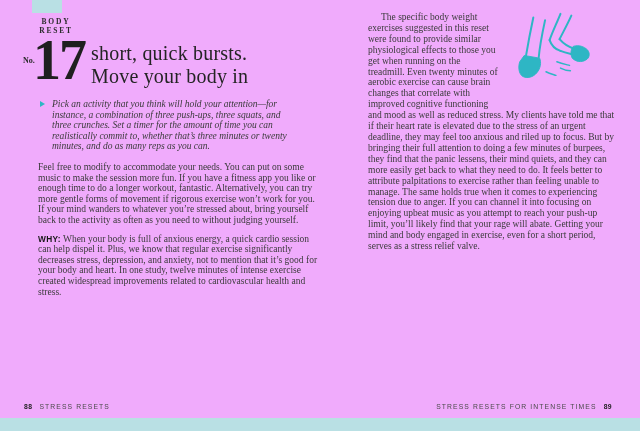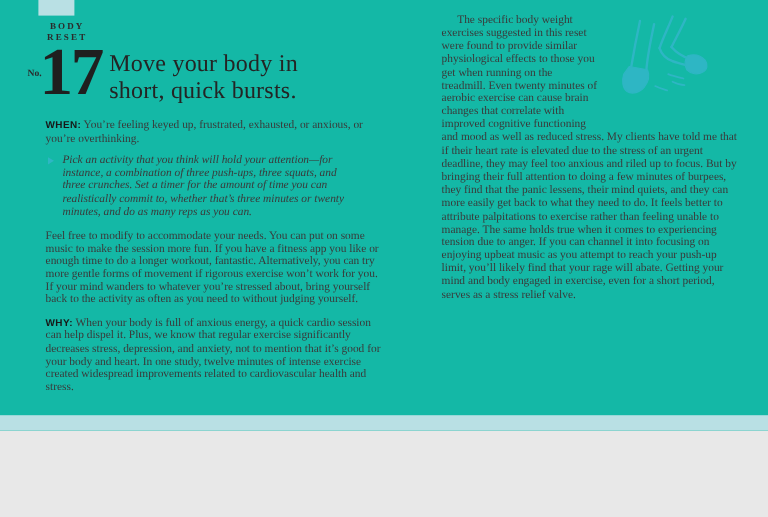--- a/index.html
+++ b/index.html
@@ -1,17 +1,17 @@
 <!DOCTYPE html>
 <html><head>
 <meta charset="utf-8">
 <style>
   html,body { margin:0; padding:0; background:#e8e8e8; }
   .spread {
-    position:relative; width:640px; height:359px; background:#14b8a6;
+    position:relative; width:640px; height:431px; background:#f0abfc;
     overflow:hidden; font-family:"Liberation Serif", serif; color:#3a3a3a;
   }
 
   
   .tab { position:absolute; left:32px; top:0; width:30px; height:13px; background:#b9e0e4; }
   .category {
     position:absolute; left:24px; top:17px; width:64px; text-align:center;
     font-size:7.5px; font-weight:bold; letter-spacing:1.8px; line-height:9px; color:#2b2b2b;
   }
   .no-label { position:absolute; left:23px; top:56px; font-size:8px; font-weight:bold; color:#2b2b2b; }
@@ -69,26 +69,25 @@
 
   <div class="category">
     <div>BODY</div>
     <div>RESET</div>
   </div>
 
   <div class="no-label">No.</div>
   <div class="big-number">17</div>
 
   <div class="title">
+    <div>short, quick bursts.</div>
     <div>Move your body in</div>
-    <div>short, quick bursts.</div>
   </div>
 
   <div class="left-col">
-    <p><span class="label">WHEN:</span> <span>You’re feeling keyed up, frustrated, exhausted, or anxious, or you’re overthinking.</span></p>
 
 
     <ul class="bullets">
       <li>
         <span class="tri"></span>
         <span>Pick an activity that you think will hold your attention—for instance, a combination of three push-ups, three squats, and three crunches. Set a timer for the amount of time you can realistically commit to, whether that’s three minutes or twenty minutes, and do as many reps as you can.</span>
       </li>
     </ul>
 
     <p>Feel free to modify to accommodate your needs. You can put on some music to make the session more fun. If you have a fitness app you like or enough time to do a longer workout, fantastic. Alternatively, you can try more gentle forms of movement if rigorous exercise won’t work for you. If your mind wanders to whatever you’re stressed about, bring yourself back to the activity as often as you need to without judging yourself.</p>

